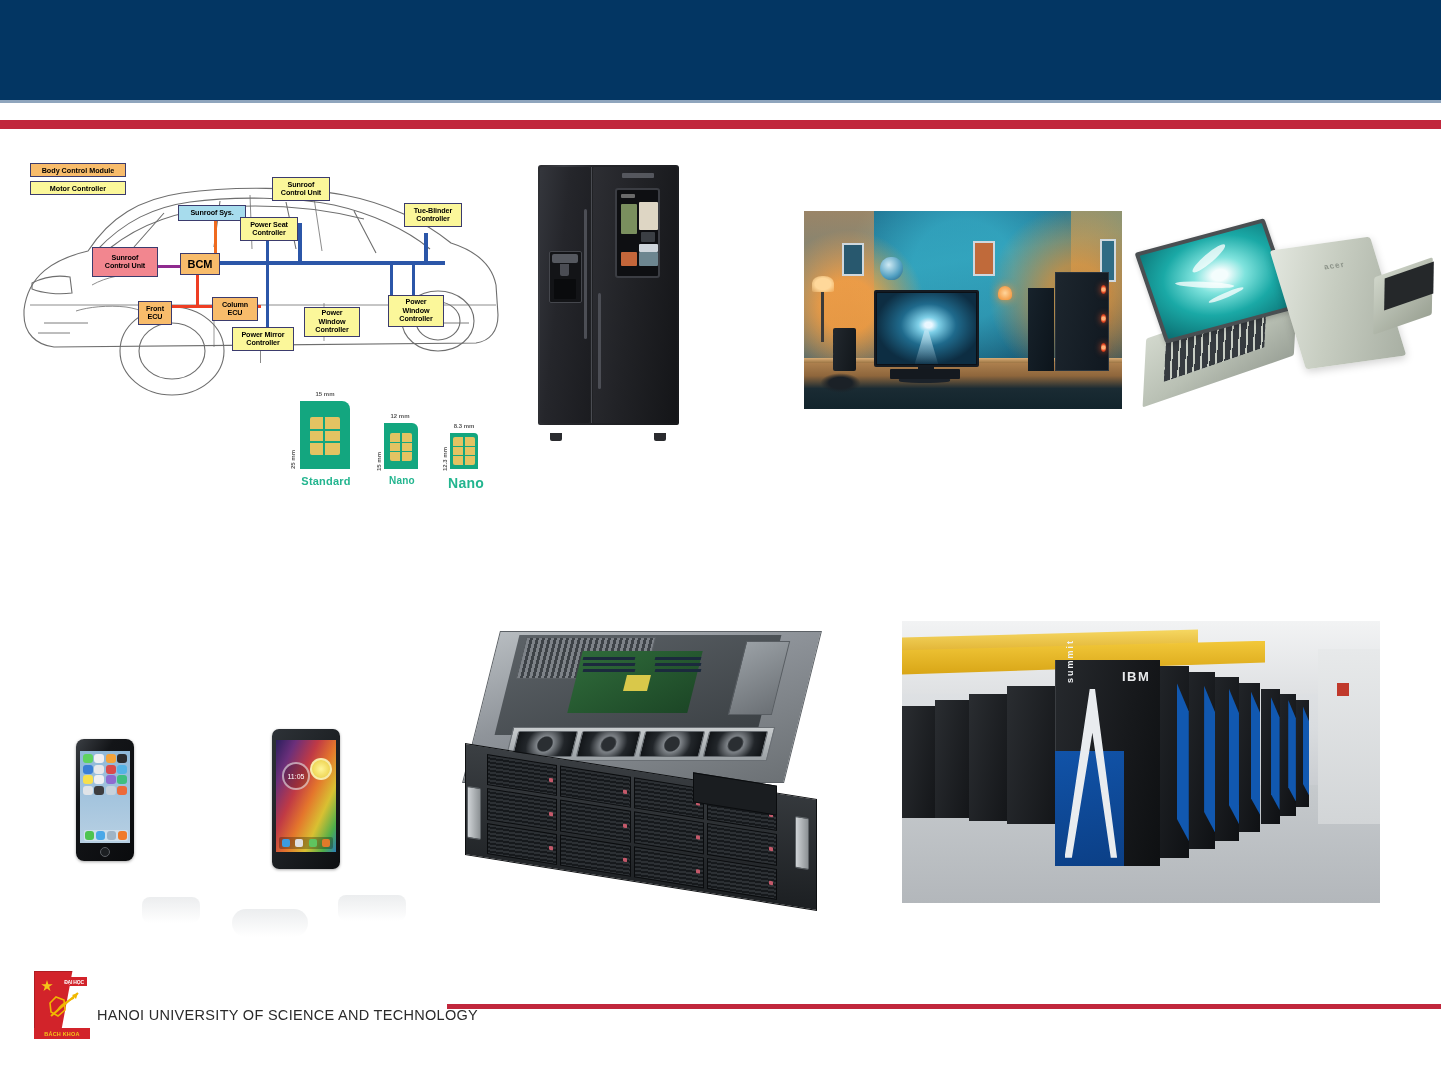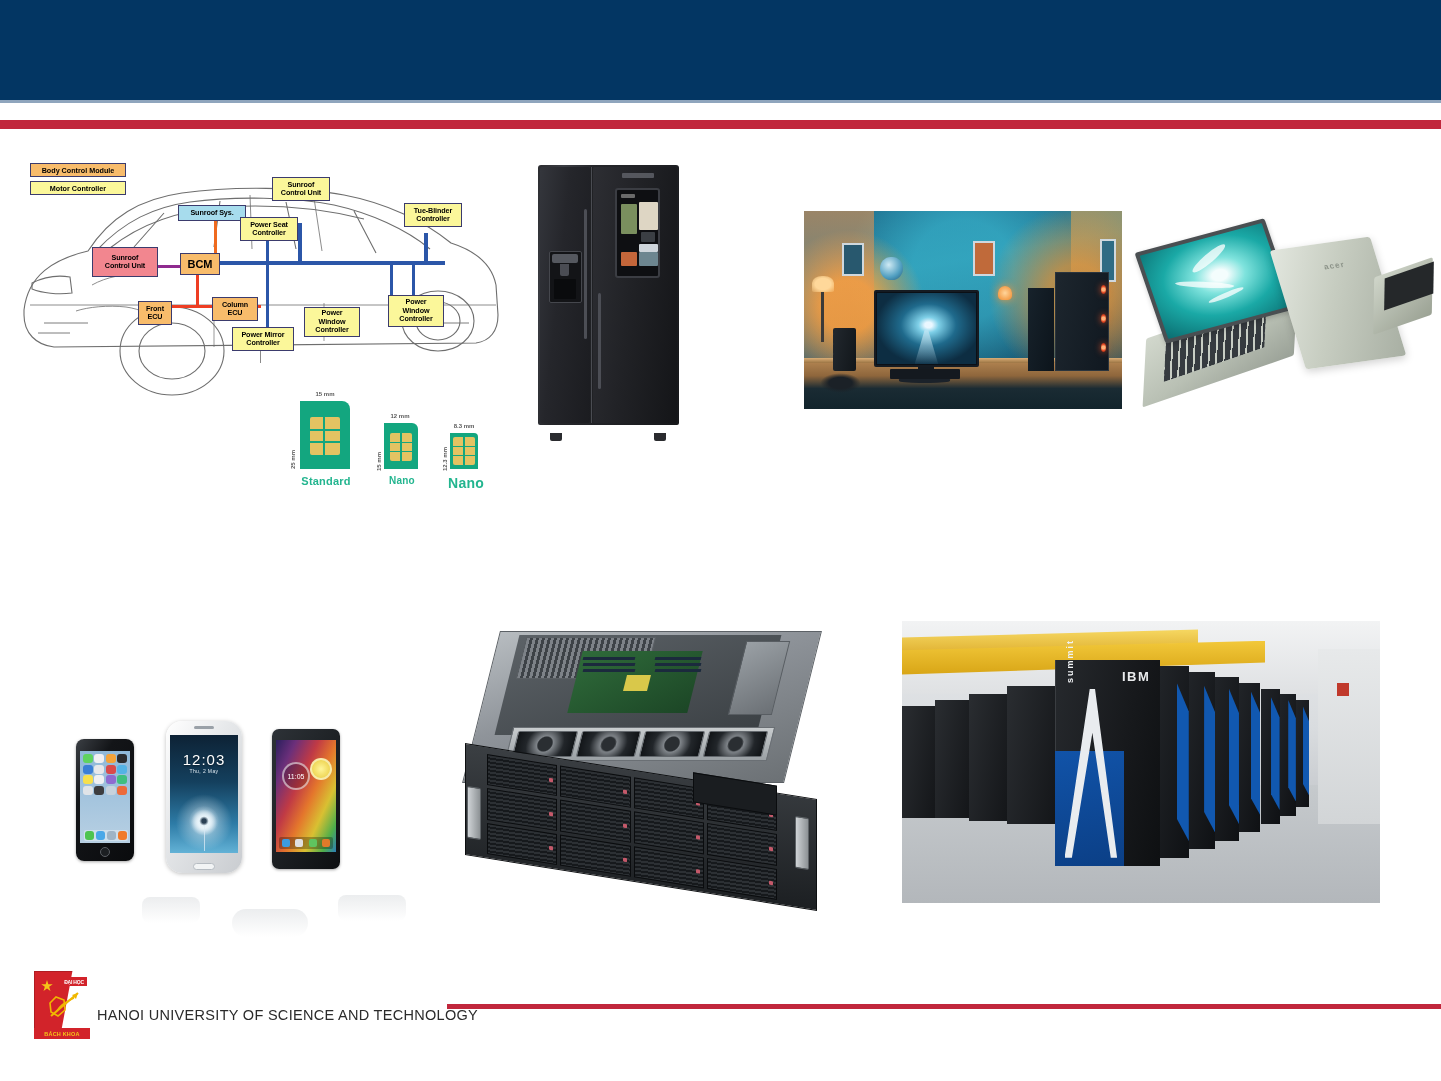--- a/index.html
+++ b/index.html
@@ -837,30 +837,20 @@
             <div class="ios-icon" style="background:#4fc44f;"></div>
             <div class="ios-icon" style="background:#4aa8e8;"></div>
             <div class="ios-icon" style="background:#9fb4c6;"></div>
             <div class="ios-icon" style="background:#f07a2a;"></div>
           </div>
         </div>
         <div class="iphone-home"></div>
       </div>
       <div class="phone-reflection" style="left:76px; top:194px; width:58px; height:26px;"></div>
 
-      <div class="phone phone-s3">
-        <div class="s3-speaker"></div>
-        <div class="scr-s3">
-          <div class="s3-time">12:03</div>
-          <div class="s3-date">Thu, 2 May</div>
-          <div class="s3-stem"></div>
-          <div class="s3-dandelion"></div>
-        </div>
-        <div class="s3-home"></div>
-      </div>
       <div class="phone-reflection" style="left:166px; top:206px; width:76px; height:28px; border-radius:14px;"></div>
 
       <div class="phone phone-razr">
         <div class="scr-razr">
           <div class="razr-clock">11:05</div>
           <div class="razr-widget"></div>
           <div class="razr-dock">
             <div class="razr-dock-icon" style="background:#3d9be0;"></div>
             <div class="razr-dock-icon" style="background:#e0e0e0;"></div>
             <div class="razr-dock-icon" style="background:#5fc45f;"></div>

